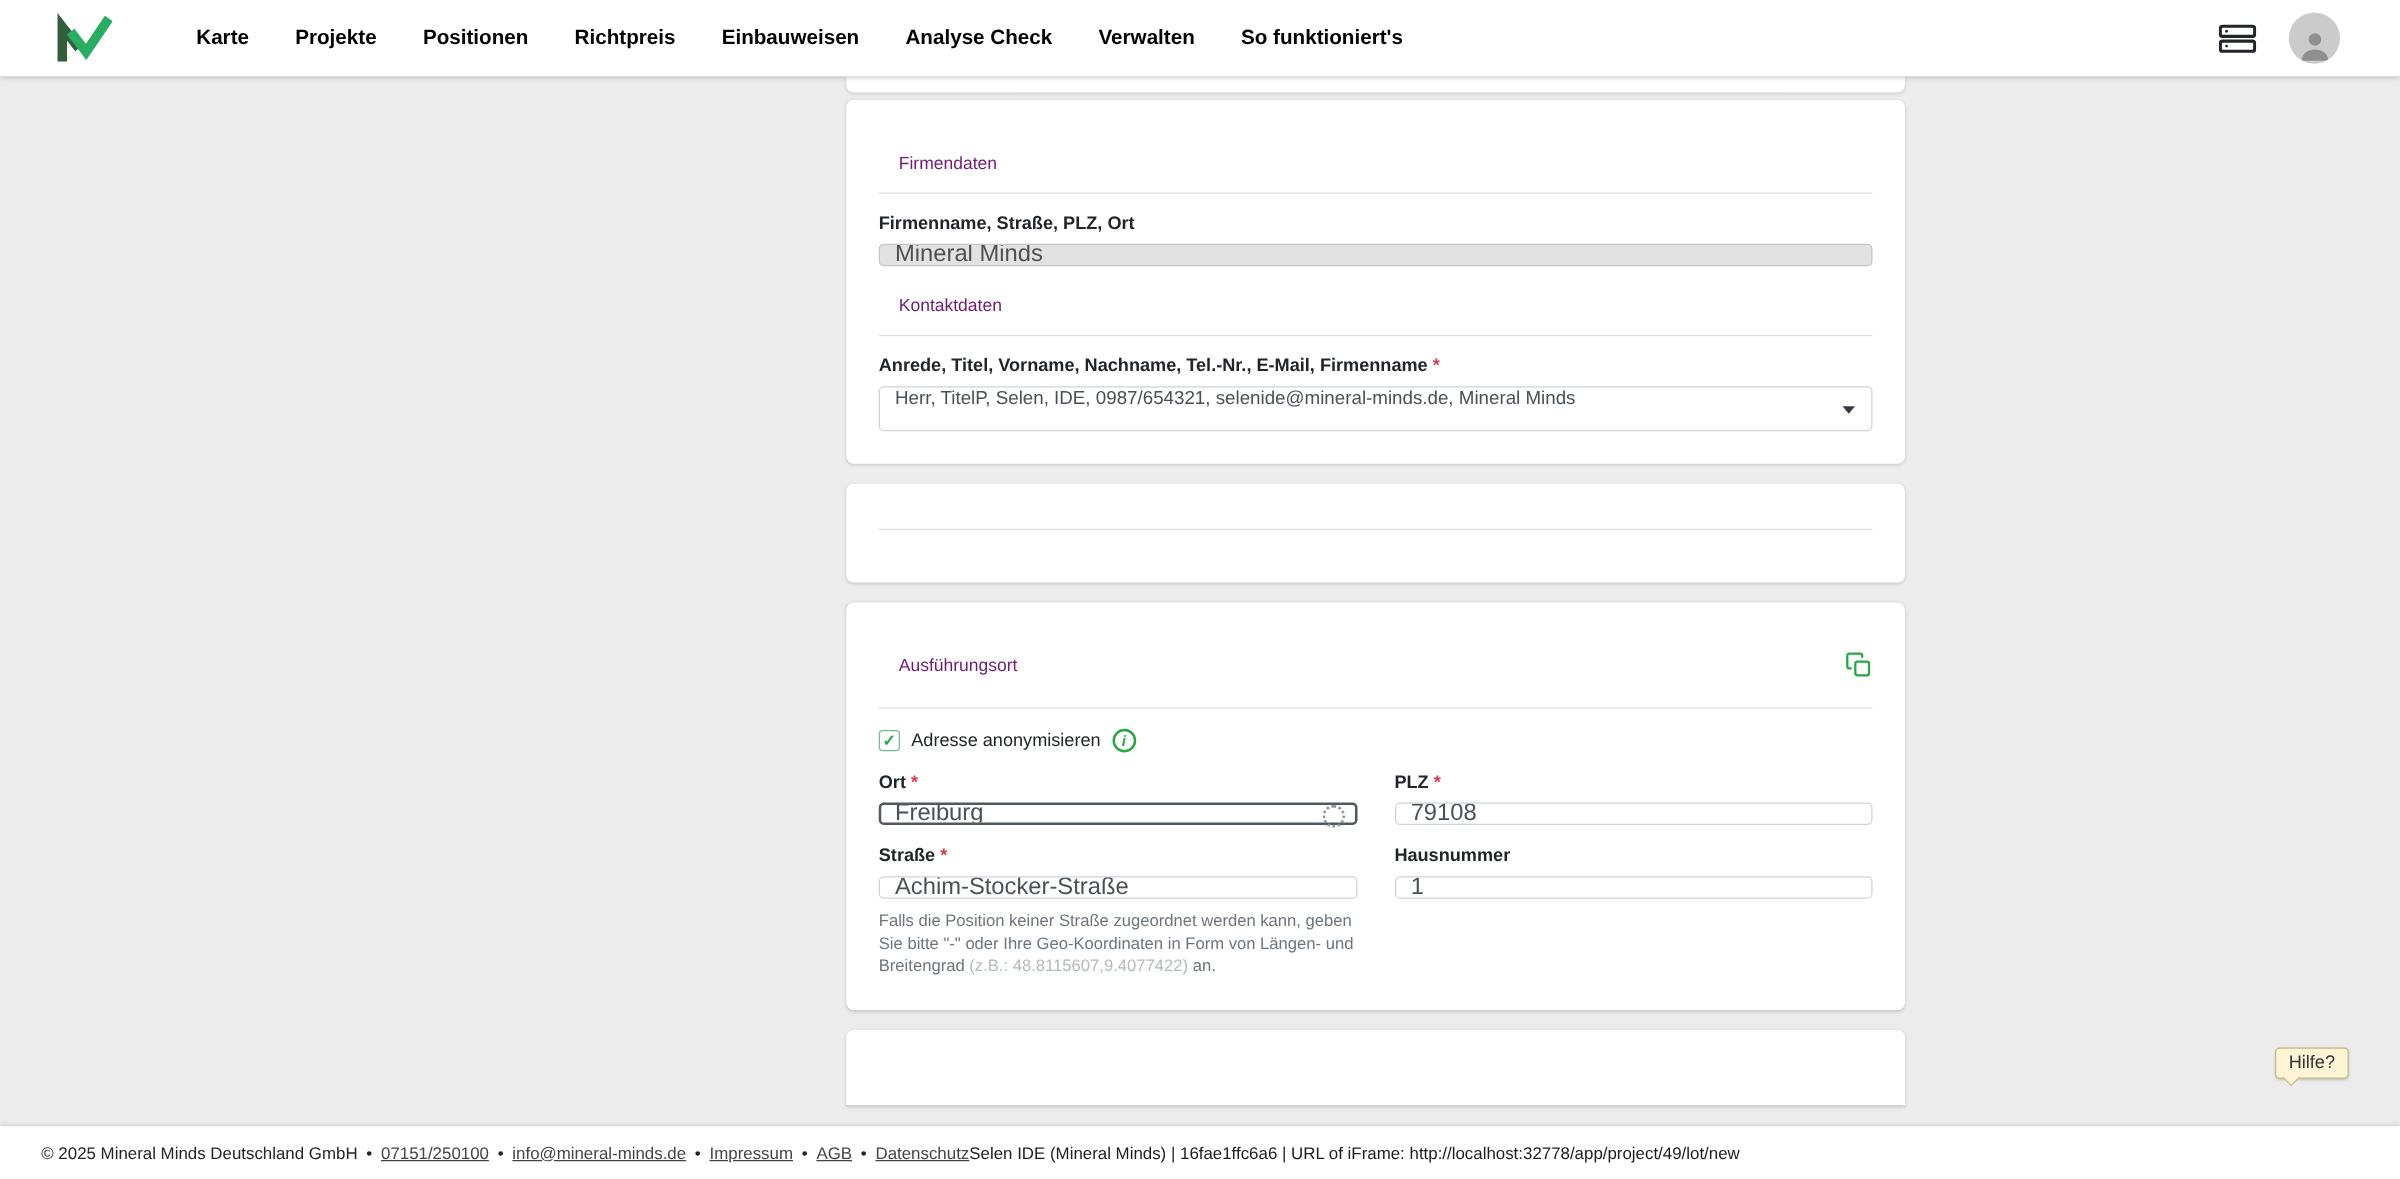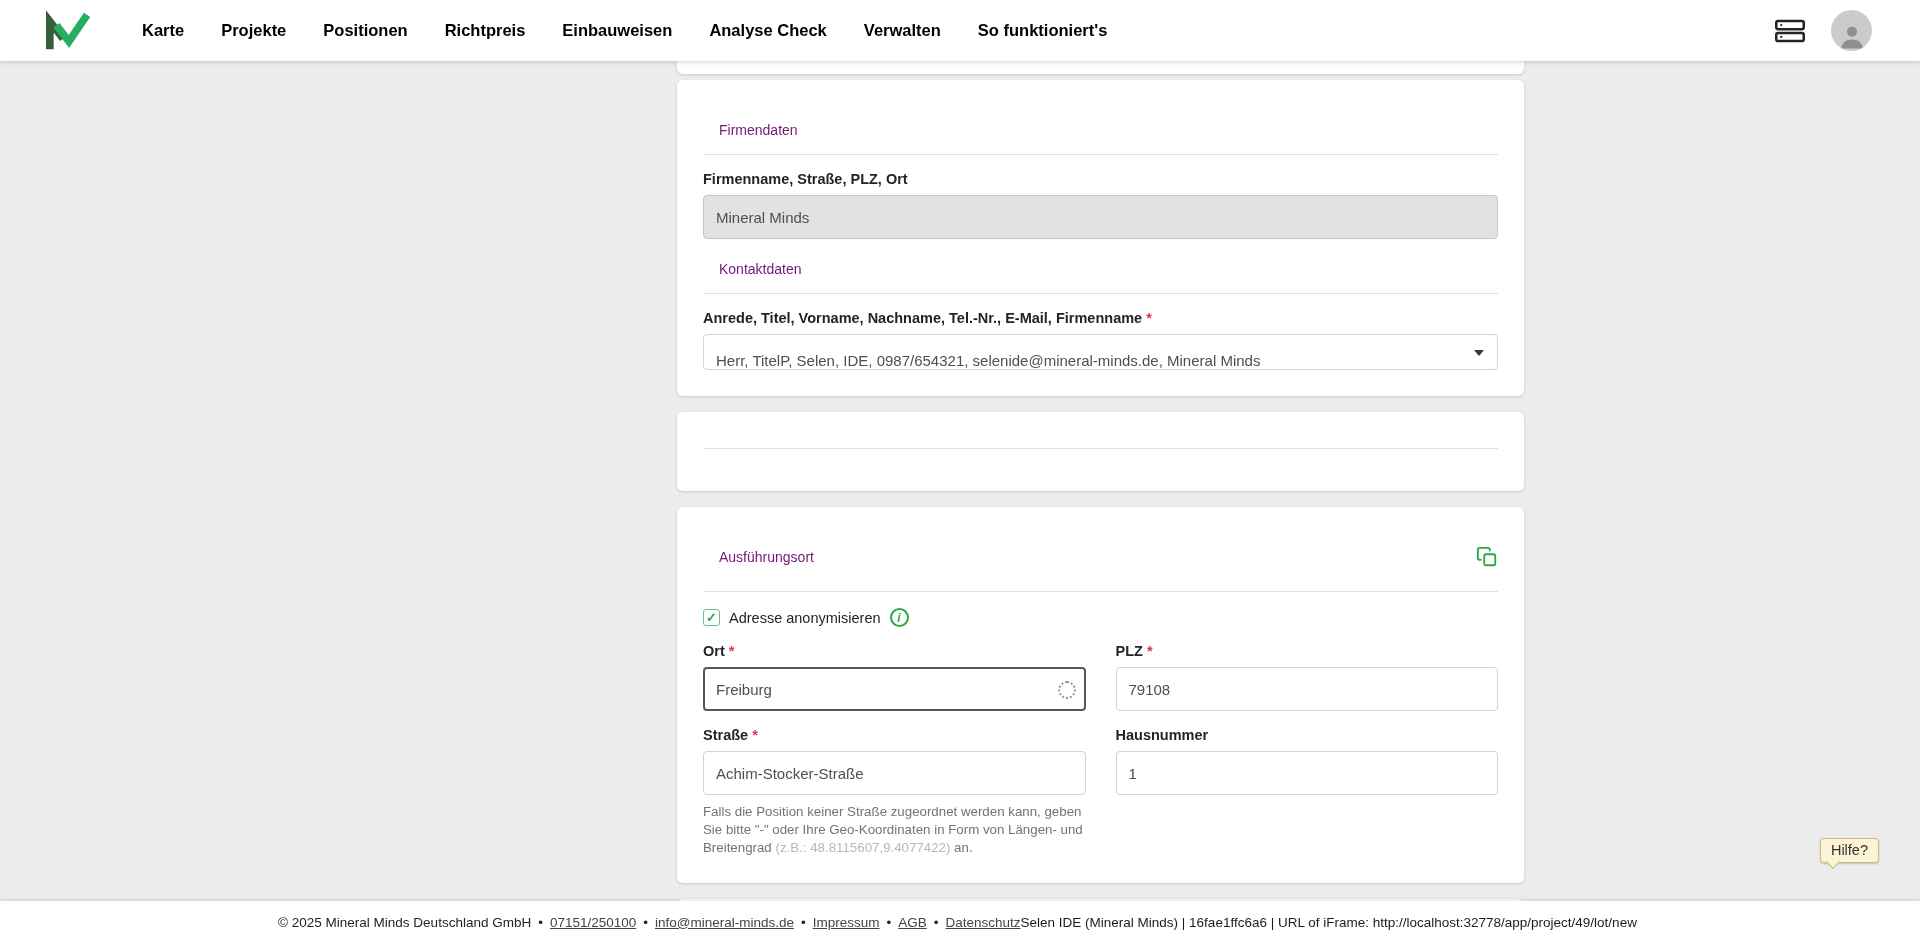--- a/index.html
+++ b/index.html
@@ -1,41 +1,41 @@
 <!DOCTYPE html>
 <html><head>
 <meta charset="utf-8">
 <style>
   html,body{margin:0;padding:0;}
   body{width:1920px;height:943px;background:#ececec;font-family:"Liberation Sans",sans-serif;overflow:hidden;position:relative;color:#212529;}
 
   
   .navbar{position:fixed;top:0;left:0;width:100%;height:61px;background:#fff;box-shadow:0 1px 4px rgba(0,0,0,.18);display:flex;align-items:center;padding:0 48px 0 44px;box-sizing:border-box;z-index:30;}
   .logo{display:flex;align-items:center;margin-right:52px;cursor:pointer;}
-  .nav-items{display:flex;gap:37px;}
+  .nav-items{display:flex;gap:37px;margin-left:15px;}
   .nav-item{font-size:16.5px;font-weight:600;color:#000;text-decoration:none;cursor:pointer;white-space:nowrap;}
   .nav-right{margin-left:auto;display:flex;align-items:center;gap:26px;}
   .icon-btn{cursor:pointer;display:flex;align-items:center;}
   .avatar{width:41px;height:41px;border-radius:50%;background:#cbcbcb;display:flex;align-items:flex-end;justify-content:center;overflow:hidden;cursor:pointer;}
 
   
   .content{position:absolute;top:61px;left:677px;width:847px;}
   .card{background:#fff;border-radius:6px;box-shadow:0 1px 3px rgba(0,0,0,.16);padding:26px;margin-bottom:16px;box-sizing:border-box;}
   .card.strip{height:13px;padding:0;border-radius:0 0 6px 6px;margin-bottom:6px;}
   .card.strip-bottom{height:60px;border-radius:6px 6px 0 0;margin-bottom:0;}
 
   .section-title{font-size:14px;font-weight:400;color:#701a75;margin:16px;}
   .section-title.mt{margin-top:22px;}
   .divider{border:none;border-top:1px solid #dee2e6;margin:10px 0 16px;}
   .field-label{display:block;font-size:14.5px;font-weight:700;color:#212529;margin-bottom:8px;}
   .req{color:#dc3545;font-weight:700;}
 
-  .form-control{width:100%;height:44px;border:1px solid #ced4da;border-radius:4px;padding:0 12px;font-size:15px;color:#495057;background:#fff;box-sizing:border-box;font-family:inherit;outline:none;}
+  .form-control{width:100%;height:18px;border:1px solid #ced4da;border-radius:4px;padding:0 12px;font-size:19px;color:#495057;background:#fff;box-sizing:border-box;font-family:inherit;outline:none;}
   .form-control:disabled{background:#e2e2e2;border-color:#c6c6c6;color:#4f4f4f;}
-  .form-select{height:34px;border:1px solid #ced4da;border-radius:4px;padding:0 34px 0 12px;font-size:15px;color:#495057;background:#fff;display:flex;align-items:flex-end;position:relative;cursor:pointer;}
+  .form-select{height:34px;border:1px solid #ced4da;border-radius:4px;padding:0 34px 0 12px;font-size:15px;color:#495057;background:#fff;display:flex;align-items:flex-start;position:relative;cursor:pointer;}
   .select-value{white-space:nowrap;overflow:hidden;text-overflow:ellipsis;}
   .caret{position:absolute;right:13px;top:50%;margin-top:-2px;width:0;height:0;border-left:5px solid transparent;border-right:5px solid transparent;border-top:6px solid #343a40;}
 
   .grid-2{display:grid;grid-template-columns:1fr 1fr;column-gap:30px;row-gap:16px;align-items:start;}
   .title-row{display:flex;align-items:center;justify-content:space-between;gap:29px;}
   .copy-btn{cursor:pointer;display:flex;}
 
   .checkbox-row{display:flex;align-items:center;gap:9px;margin-bottom:16px;}
   .checkbox{width:17px;height:17px;border:1px solid #79b995;border-radius:3px;background:#fff;display:flex;align-items:center;justify-content:center;cursor:pointer;box-sizing:border-box;}
   .check-glyph{color:#28a745;font-size:13px;font-weight:700;line-height:1;}
@@ -46,21 +46,21 @@
   .input-wrap .form-control{border:2px solid #51585e;padding:0 30px 0 11px;}
   .spinner{position:absolute;right:10px;top:50%;width:14px;height:14px;margin-top:-8px;border:2px dotted #8a9197;border-radius:50%;animation:spin 1.2s linear infinite;}
   @keyframes spin{to{transform:rotate(360deg);}}
 
   .hint{margin:8px 0 0;font-size:13.3px;line-height:1.35;color:#6c757d;}
   .hint-muted{color:#b3b9bf;}
 
   .help-button{position:fixed;right:41px;bottom:80px;background:#fcf4d4;border:1px solid #c8bc84;border-radius:4px;padding:3px 10px 4px;font-size:14.5px;color:#333;cursor:pointer;z-index:40;box-shadow:0 1px 2px rgba(0,0,0,.2);}
   .help-button::after{content:"";position:absolute;left:7px;bottom:-5px;width:9px;height:9px;background:#fcf4d4;border-right:1px solid #c8bc84;border-bottom:1px solid #c8bc84;transform:rotate(45deg);}
 
-  .footer{position:fixed;left:0;bottom:0;width:100%;height:42px;background:#fff;box-shadow:0 -1px 3px rgba(0,0,0,.12);display:flex;align-items:center;justify-content:center;padding:0 38px 0 33px;box-sizing:border-box;font-size:13.5px;z-index:35;}
+  .footer{position:fixed;left:0;bottom:0;width:100%;height:42px;background:#fff;box-shadow:0 -1px 3px rgba(0,0,0,.12);display:flex;align-items:center;justify-content:flex-start;padding:0 38px 0 33px;box-sizing:border-box;font-size:13.5px;z-index:35;}
   .footer-left{display:flex;align-items:center;gap:7px;color:#212529;white-space:nowrap;}
   .footer-link{color:#444;text-decoration:underline;cursor:pointer;}
   .sep{color:#212529;}
   .footer-right{color:#1c1c1c;white-space:nowrap;}
   .footer-right .bold{font-weight:400;}
 </style>
 </head>
 <body>
 
 <nav class="navbar">

